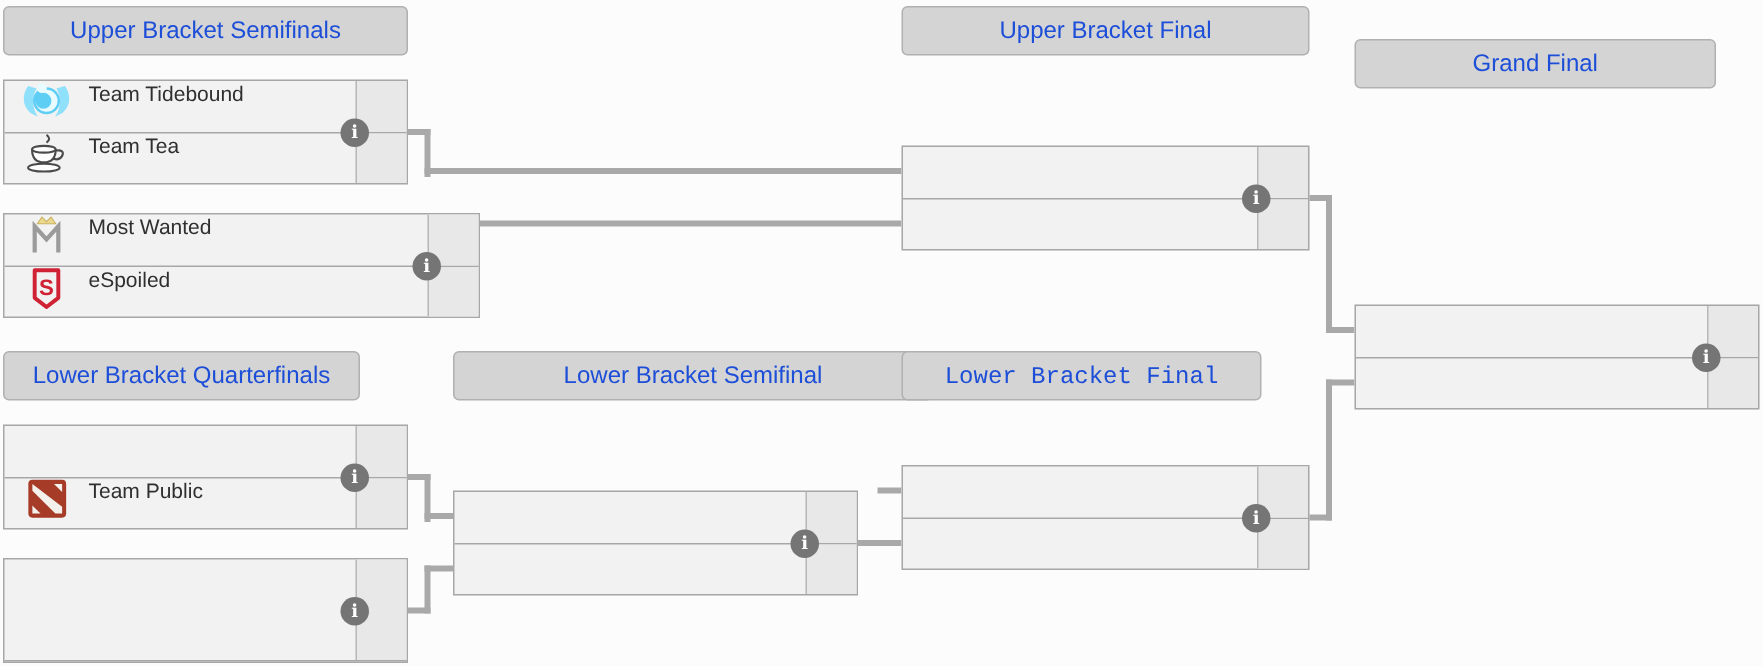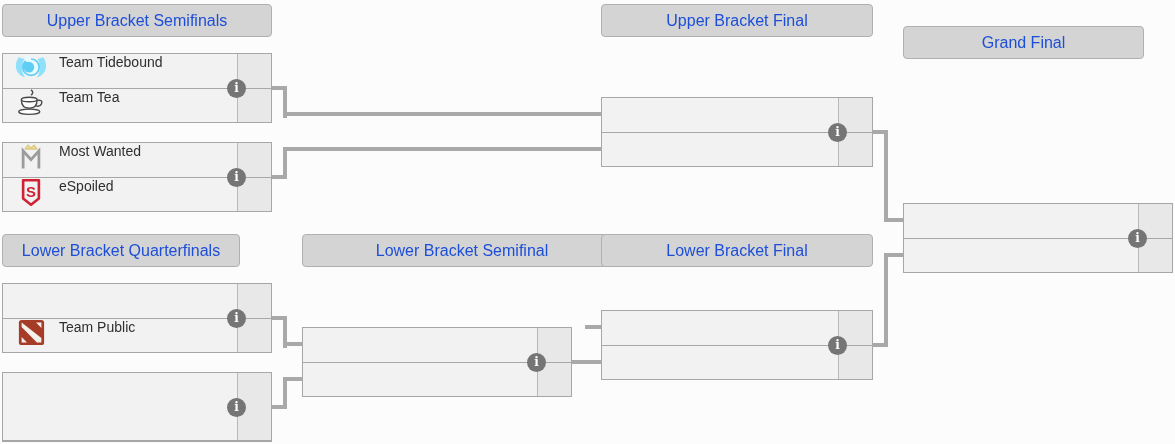--- a/index.html
+++ b/index.html
@@ -16,30 +16,30 @@
     position:absolute;height:33px;box-sizing:border-box;
     background:#d4d4d4;border:1px solid #b0b0b0;border-radius:4px;
     display:flex;align-items:center;justify-content:center;
     font-size:16px;color:#1d4ed8;
   }
   .h-ubsf{left:2px;top:4px;width:270px;}
   .h-ubf{left:601px;top:4px;width:272px;}
   .h-gf{left:903px;top:4px;width:241px;margin-top:22px;}
   .h-lbqf{left:2px;top:234px;width:238px;}
   .h-lbsf{left:302px;top:234px;width:320px;}
-  .h-lbf{left:601px;top:234px;width:272px;}
+  .h-lbf{left:601px;top:234px;width:240px;font-family:Liberation Mono, monospace;}
 
   
   .match{
     position:absolute;height:70px;box-sizing:border-box;
     background:#f2f2f2;border:1px solid #a7a7a7;
     display:flex;flex-direction:column;z-index:2;
   }
   .m-ubsf1{left:2px;top:53px;width:270px;}
-  .m-ubsf2{left:2px;top:142px;width:270px;}
+  .m-ubsf2{left:2px;top:142px;width:318px;}
   .m-ubf{left:601px;top:97px;width:272px;}
   .m-gf{left:903px;top:203px;width:270px;}
   .m-lbqf1{left:2px;top:283px;width:270px;}
   .m-lbqf2{left:2px;top:372px;width:270px;}
   .m-lbsf{left:302px;top:327px;width:270px;}
   .m-lbf{left:601px;top:310px;width:272px;}
 
   .slot{flex:1;display:flex;align-items:flex-start;min-height:0;}
   .slot.top{border-bottom:1px solid #a7a7a7;}
   .ticon{width:56px;display:flex;align-items:center;justify-content:center;flex:none;}

